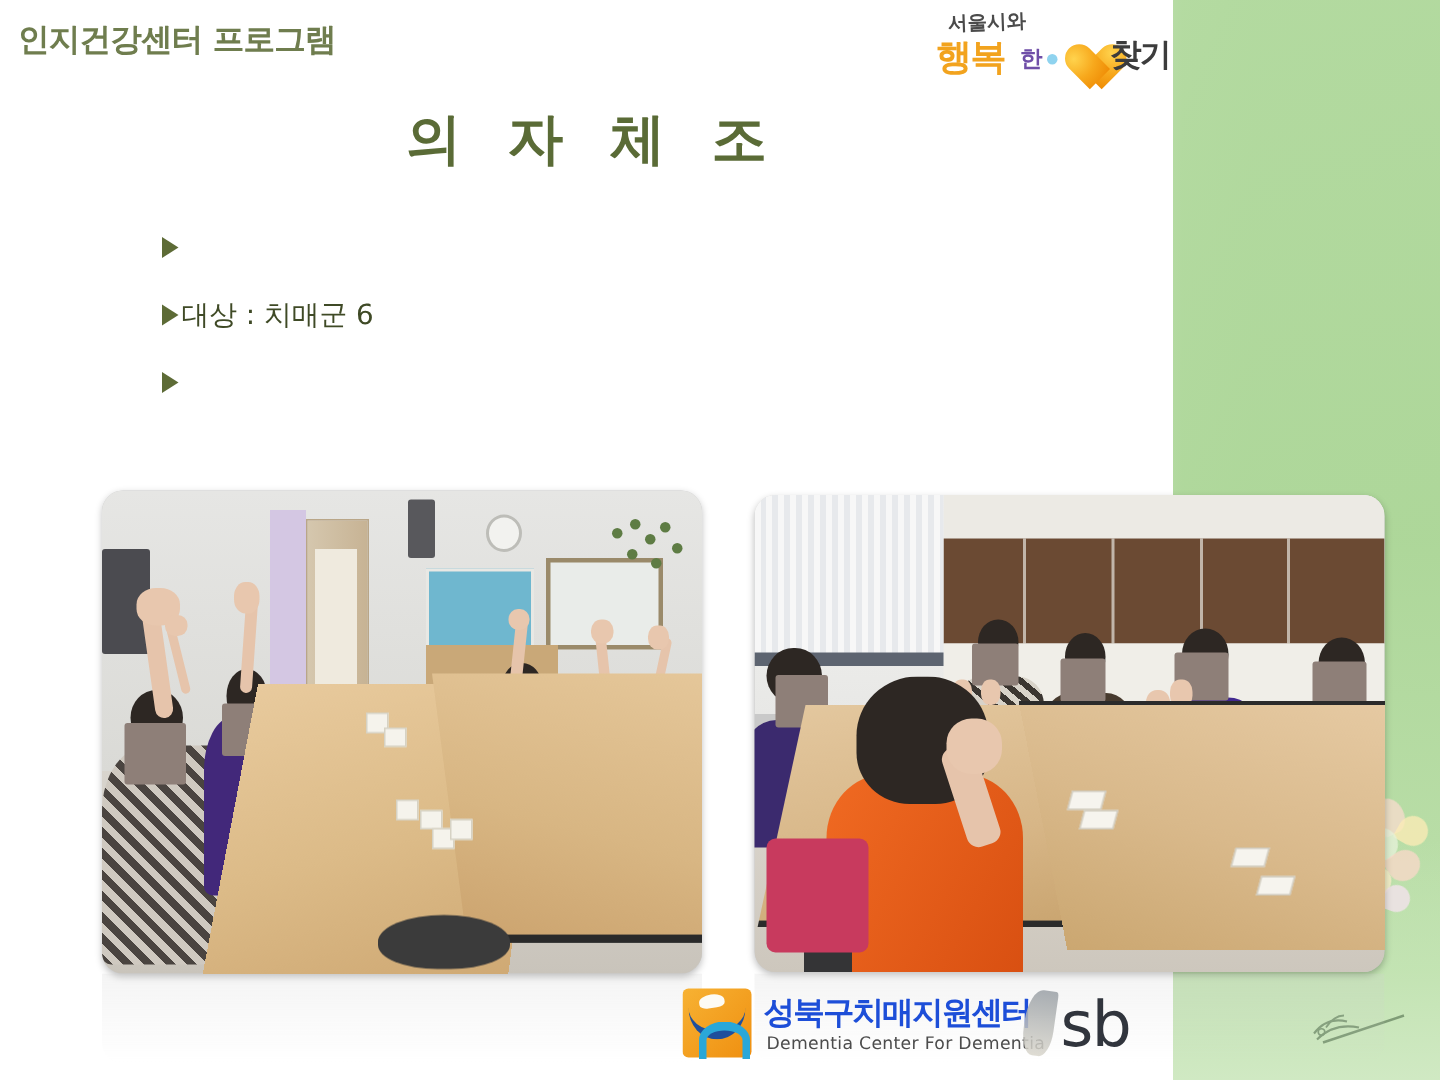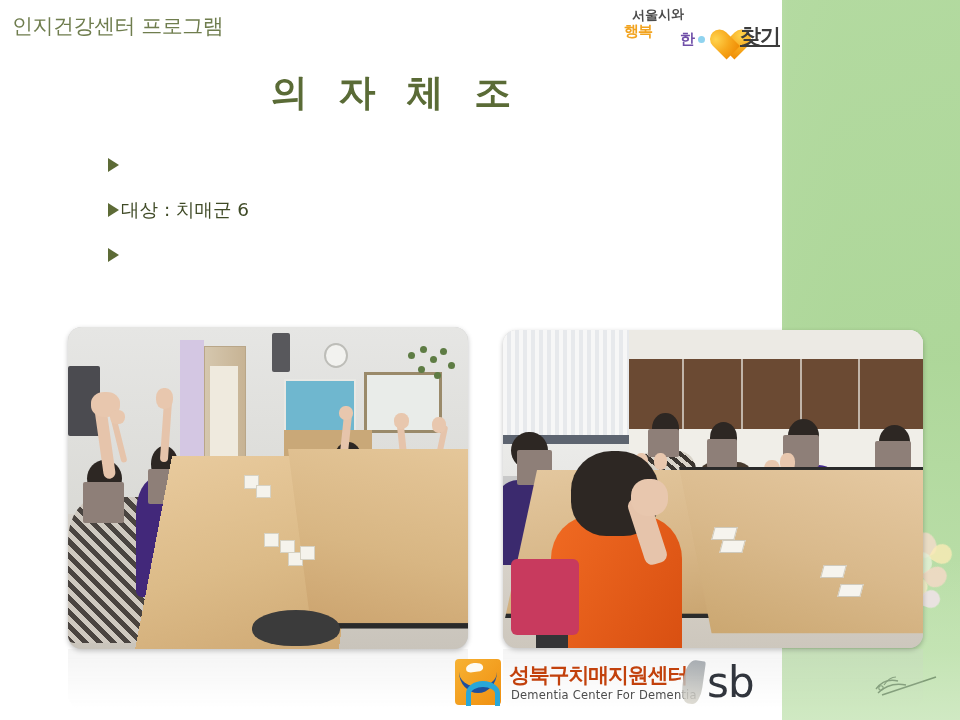--- a/index.html
+++ b/index.html
@@ -64,21 +64,21 @@
     height: 45px;
     opacity: .6;
   }
 
   
   .header-title {
     position: absolute;
     left: 12px;
     top: 12px;
     font-size: 21px;
-    font-weight: normal;
+    font-weight: bold;
     color: #6f7d4e;
     letter-spacing: -0.5px;
     white-space: nowrap;
   }
 
   
   .top-logo {
     position: absolute;
     left: 624px;
     top: 6px;
@@ -92,21 +92,21 @@
     font-size: 13px;
     font-weight: bold;
     color: #4b4b4b;
     white-space: nowrap;
     transform: rotate(-2deg);
   }
   .tl-happy {
     position: absolute;
     left: 0px;
     top: 16px;
-    font-size: 15px;
+    font-size: 24px;
     font-weight: bold;
     color: #f2a31e;
     white-space: nowrap;
     letter-spacing: -1px;
   }
   .tl-han {
     position: absolute;
     left: 56px;
     top: 24px;
     font-size: 15px;
@@ -116,21 +116,20 @@
   }
   .tl-find {
     position: absolute;
     left: 116px;
     top: 16px;
     font-size: 21px;
     font-weight: bold;
     color: #3c3c3c;
     white-space: nowrap;
     letter-spacing: -1px;
-    text-decoration: underline;
   }
   .heart {
     position: absolute;
     left: 78px;
     top: 8px;
     width: 38px;
     height: 34px;
   }
   .heart:before, .heart:after {
     content: "";
@@ -338,21 +337,21 @@
     width: 17px; height: 9px;
     background: #fdfbf3;
     border-radius: 60% 60% 40% 40%;
     transform: rotate(-8deg);
   }
   .bl-kr {
     position: absolute;
     left: 54px; top: 4px;
     font-size: 21px;
     font-weight: bold;
-    color: #c2410c;
+    color: #1d4ed8;
     letter-spacing: -1.2px;
     white-space: nowrap;
   }
   .bl-en {
     position: absolute;
     left: 56px; top: 31px;
     font-size: 11.5px;
     color: #4c4c4c;
     letter-spacing: .2px;
     white-space: nowrap;

